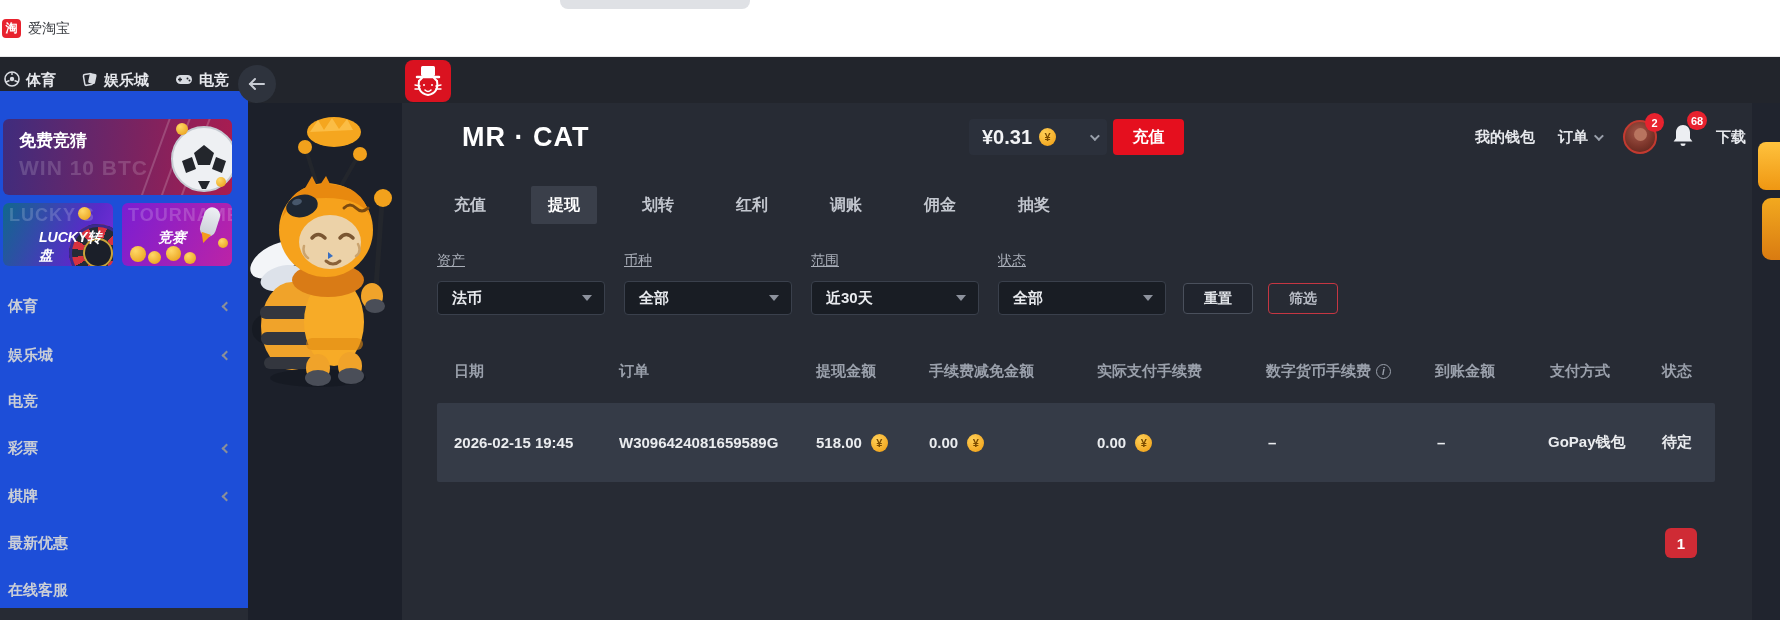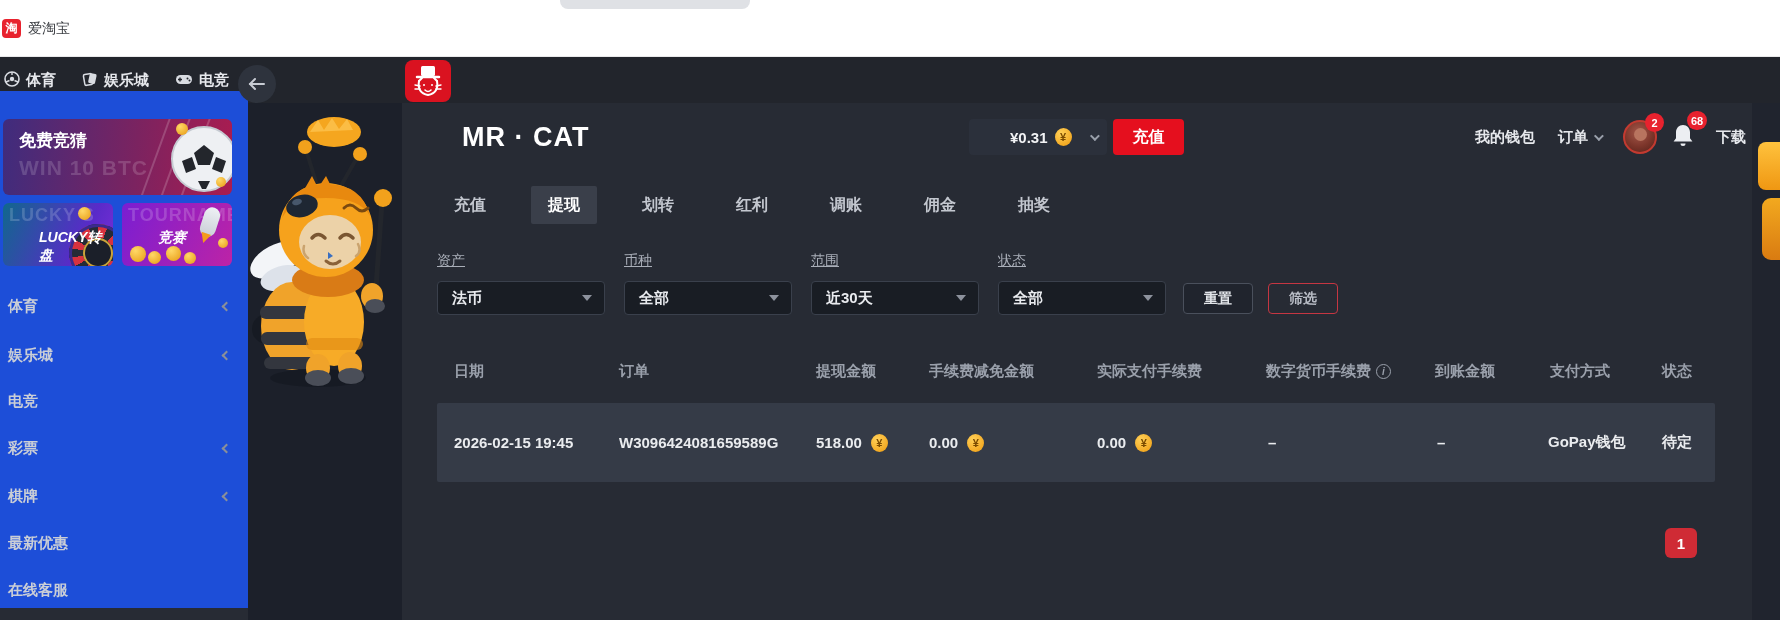--- a/index.html
+++ b/index.html
@@ -23,21 +23,21 @@
   .nav-left { position:absolute; left:4px; top:0; height:46px; display:flex; align-items:center; gap:26px; }
   .nav-item { display:flex; align-items:center; gap:6px; color:#e6e8ec; font-size:15px; font-weight:600; cursor:pointer; }
   .collapse-btn { position:absolute; left:238px; top:65px; width:38px; height:38px; border-radius:50%;
     background:#2e333d; display:flex; align-items:center; justify-content:center; cursor:pointer; z-index:6; }
   .logo-box { position:absolute; left:405px; top:60px; width:46px; height:42px; background:#da1220;
     border-radius:8px; display:flex; align-items:center; justify-content:center; }
   .brand { position:absolute; left:462px; top:57px; height:46px; display:flex; align-items:center;
     font-size:27px; font-weight:800; color:#ffffff; letter-spacing:1px; }
   .balance-pill { position:absolute; left:969px; top:62px; width:138px; height:36px; background:#2b303b;
     border-radius:4px; display:flex; align-items:center; padding:0 10px 0 13px; gap:7px; cursor:pointer; }
-  .balance-amt { font-size:15px; font-weight:700; color:#f2f3f5;margin-left:28px; }
+  .balance-amt { font-size:20px; font-weight:700; color:#f2f3f5; }
   .coin { display:inline-flex; width:17px; height:18px; border-radius:50%;
     background:radial-gradient(circle at 35% 30%, #ffcf57, #ef9c10); color:#7a4a00; font-size:11px;
     font-weight:700; align-items:center; justify-content:center; flex:none; }
   .deposit-btn { position:absolute; left:1113px; top:62px; width:71px; height:36px; background:#e50f1e;
     border:none; border-radius:4px; color:#fff; font-size:16px; font-weight:700; cursor:pointer; }
   .nav-right-label { position:absolute; top:57px; height:46px; display:flex; align-items:center;
     color:#e6e8ec; font-size:15px; font-weight:600; cursor:pointer; gap:6px; }
   .avatar { position:absolute; left:1623px; top:63px; width:34px; height:34px; border-radius:50%;
     border:2px solid #c23a30; background:radial-gradient(circle at 45% 35%, #a4584a 0%, #7c352a 55%, #53211a 100%);
     cursor:pointer; overflow:hidden; }

